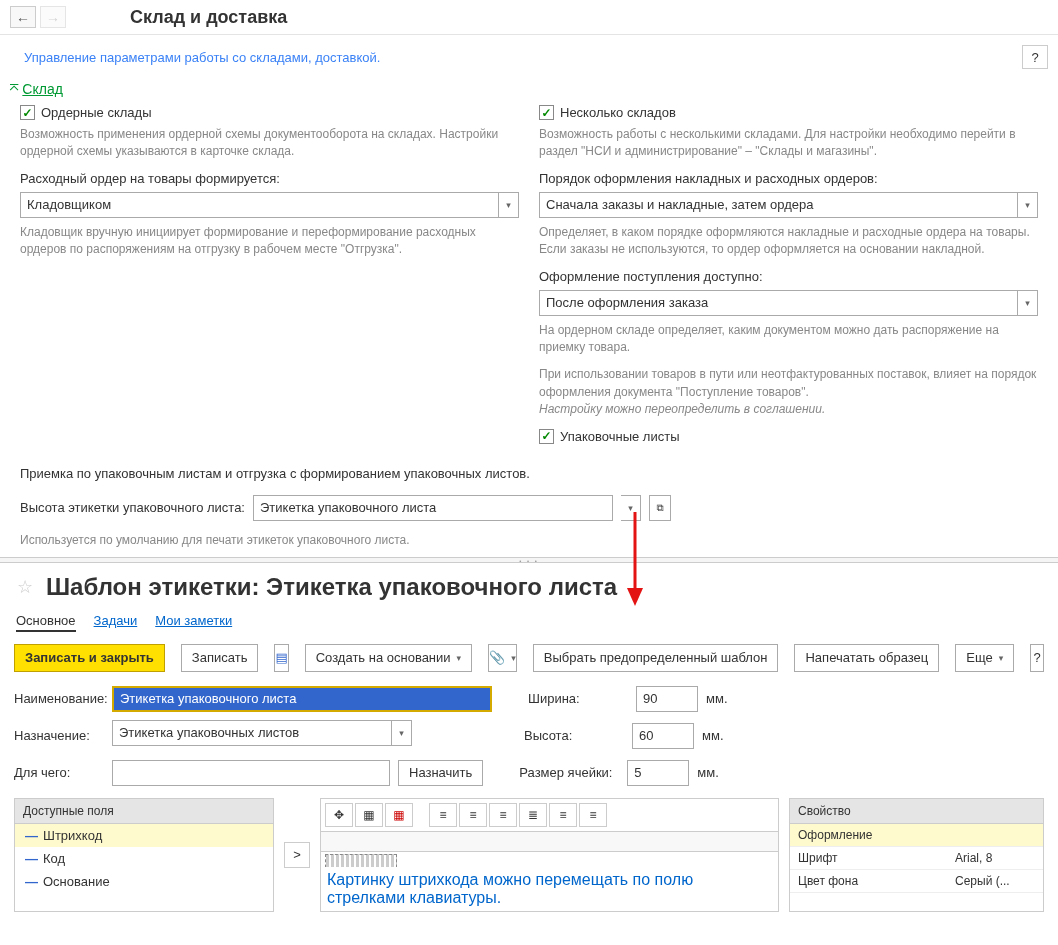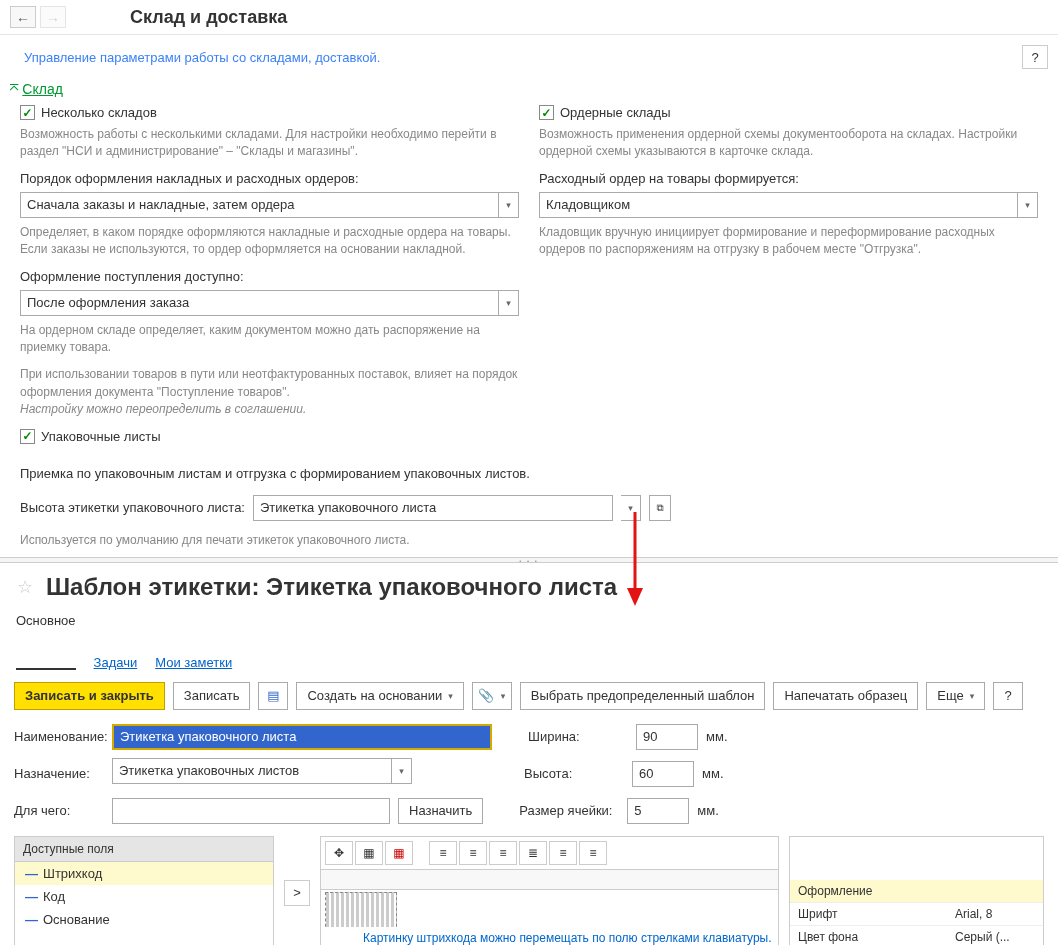--- a/index.html
+++ b/index.html
@@ -33,22 +33,22 @@
   .ext-btn { width: 22px; height: 26px; border: 1px solid #aaa; background: #fff; display: flex; align-items: center; justify-content: center; cursor: pointer; font-size: 10px; }
   .template-desc { font-size: 12px; color: #888; padding: 4px 20px 10px; }
   .splitter { height: 6px; background: #f5f5f5; border-top: 1px solid #ccc; border-bottom: 1px solid #ccc; text-align: center; font-size: 6px; color: #999; line-height: 6px; letter-spacing: 2px; cursor: row-resize; }
   .arrow-overlay { position: absolute; left: 625px; top: 510px; pointer-events: none; }
   .lower-header { display: flex; align-items: center; padding: 10px 14px 6px; gap: 10px; }
   .star-icon { width: 22px; height: 22px; display: flex; align-items: center; justify-content: center; font-size: 18px; color: #ccc; }
   .lower-title { font-size: 24px; font-weight: bold; }
   .tabs-row { display: flex; padding: 6px 16px 10px; gap: 18px; }
   .tab { cursor: pointer; font-size: 13px; }
   .tab.active { border-bottom: 2px solid #333; padding-bottom: 2px; }
-  .tab.link { color: #0066cc; text-decoration: underline; margin-top: 42px; }
-  .toolbar { display: flex; align-items: center; padding: 2px 14px 10px; gap: 8px; flex-wrap: nowrap; }
+  .tab.link { color: #0066cc; text-decoration: underline; }
+  .toolbar { display: flex; align-items: center; padding: 2px 14px 10px; gap: 16px; flex-wrap: nowrap; }
   .btn { height: 28px; border: 1px solid #aaa; background: #fff; padding: 0 10px; display: flex; align-items: center; cursor: pointer; font-size: 13px; white-space: nowrap; }
   .btn.primary { background: #ffe000; border-color: #c0a000; font-weight: bold; }
   .btn.icon-only { padding: 0; width: 30px; justify-content: center; }
   .btn .dd { margin-left: 6px; font-size: 9px; color: #666; }
   .form-row { display: flex; align-items: center; padding: 4px 14px; gap: 8px; }
   .form-label { width: 90px; }
   .input-field { height: 26px; border: 1px solid #aaa; padding: 0 6px; background: #fff; display: flex; align-items: center; }
   .input-highlighted { border: 2px solid #d4aa00; background: #3366cc; color: #fff; }
   .small-input { width: 62px; text-align: right; padding: 0 6px; }
   .bottom-area { display: flex; padding: 8px 14px; gap: 10px; height: 130px; }
@@ -58,24 +58,24 @@
   .list-item { display: flex; align-items: center; padding: 4px 10px; gap: 6px; cursor: pointer; }
   .list-item .dash { color: #3366cc; font-weight: bold; width: 12px; text-align: center; }
   .list-item.selected { background: #fffacd; }
   .move-btn { width: 26px; height: 26px; border: 1px solid #ccc; background: #fff; display: flex; align-items: center; justify-content: center; align-self: center; cursor: pointer; }
   .design-panel { flex: 1; display: flex; flex-direction: column; }
   .design-toolbar { display: flex; gap: 2px; padding: 4px; border-bottom: 1px solid #ccc; }
   .tool-btn { width: 28px; height: 24px; border: 1px solid #ccc; background: #fff; display: flex; align-items: center; justify-content: center; cursor: pointer; font-size: 12px; }
   .design-canvas { flex: 1; overflow: auto; position: relative; }
   .ruler-area { height: 20px; background: #f8f8f8; border-bottom: 1px solid #ccc; position: relative; }
   .barcode-block { position: absolute; top: 22px; left: 4px; width: 72px; height: 40px; background: repeating-linear-gradient(90deg, #ccc 0 3px, #fff 3px 5px); border: 1px dashed #888; }
-  .design-hint { font-size: 12px; color: #0066cc; padding: 4px 6px; margin-left: 36px; }
+  .design-hint { font-size: 16px; color: #0066cc; padding: 4px 6px; }
   .prop-panel { width: 255px; }
   .prop-row { display: flex; padding: 4px 8px; border-bottom: 1px solid #eee; font-size: 12px; }
-  .prop-row.selected { background: #fffacd; margin-top: 43px; }
+  .prop-row.selected { background: #fffacd; }
   .prop-name { flex: 1; }
   .prop-val { width: 80px; }
   
   .field-list::-webkit-scrollbar { width: 14px; }
   .field-list::-webkit-scrollbar-thumb { background: #ccc; }
   .field-list::-webkit-scrollbar-track { background: #f0f0f0; }
 </style>
 </head>
 <body>
 
@@ -96,20 +96,37 @@
 
 <div class="section-header">
   <span>Склад</span>
 </div>
 
 <div class="columns">
 
   <div class="col">
     <div class="checkbox-row">
       <div class="checkbox checked"></div>
+      <span>Ордерные склады</span>
+    </div>
+    <div class="desc">Возможность применения ордерной схемы документооборота на складах. Настройки ордерной схемы указываются в карточке склада.</div>
+
+    <div class="field-label">Расходный ордер на товары формируется:</div>
+    <div class="select-group">
+      <div class="select-input">
+          <span>Кладовщиком</span>
+        </div>
+      <div class="select-btn"></div>
+    </div>
+    <div class="desc">Кладовщик вручную инициирует формирование и переформирование расходных ордеров по распоряжениям на отгрузку в рабочем месте "Отгрузка".</div>
+  </div>
+
+  <div class="col">
+    <div class="checkbox-row">
+      <div class="checkbox checked"></div>
       <span>Несколько складов</span>
     </div>
     <div class="desc">Возможность работы с несколькими складами. Для настройки необходимо перейти в раздел "НСИ и администрирование" – "Склады и магазины".</div>
 
     <div class="field-label">Порядок оформления накладных и расходных ордеров:</div>
     <div class="select-group">
       <div class="select-input">
           <span>Сначала заказы и накладные, затем ордера</span>
         </div>
       <div class="select-btn"></div>
@@ -124,37 +141,20 @@
       <div class="select-btn"></div>
     </div>
     <div class="desc">На ордерном складе определяет, каким документом можно дать распоряжение на приемку товара.</div>
     <div class="desc" style="margin-bottom:0">При использовании товаров в пути или неотфактурованных поставок, влияет на порядок оформления документа "Поступление товаров".</div>
     <div class="desc desc-it">Настройку можно переопределить в соглашении.</div>
 
     <div class="checkbox-row">
       <div class="checkbox checked"></div>
       <span>Упаковочные листы</span>
     </div>
-  </div>
-
-  <div class="col">
-    <div class="checkbox-row">
-      <div class="checkbox checked"></div>
-      <span>Ордерные склады</span>
-    </div>
-    <div class="desc">Возможность применения ордерной схемы документооборота на складах. Настройки ордерной схемы указываются в карточке склада.</div>
-
-    <div class="field-label">Расходный ордер на товары формируется:</div>
-    <div class="select-group">
-      <div class="select-input">
-          <span>Кладовщиком</span>
-        </div>
-      <div class="select-btn"></div>
-    </div>
-    <div class="desc">Кладовщик вручную инициирует формирование и переформирование расходных ордеров по распоряжениям на отгрузку в рабочем месте "Отгрузка".</div>
   </div>
 </div>
 
 <div class="packing-desc">Приемка по упаковочным листам и отгрузка с формированием упаковочных листов.</div>
 
 <div class="template-row">
   <span>Высота этикетки упаковочного листа:</span>
   <div class="select-input" style="flex:0 0 360px">
       <span>Этикетка упаковочного листа</span>
     </div>
@@ -280,20 +280,21 @@
       <div class="tool-btn">≡</div>
     </div>
     <div class="design-canvas">
       <div class="ruler-area"></div>
       <div class="barcode-block"></div>
     </div>
     <div class="design-hint">Картинку штрихкода можно перемещать по полю стрелками клавиатуры.</div>
   </div>
 
   <div class="panel prop-panel">
+    <div class="panel-header">Свойство</div>
     <div class="prop-row selected">
       <span class="prop-name">Оформление</span>
       <span class="prop-val"></span>
     </div>
     <div class="prop-row">
       <span class="prop-name">Шрифт</span>
       <span class="prop-val">Arial, 8</span>
     </div>
     <div class="prop-row">
       <span class="prop-name">Цвет фона</span>

